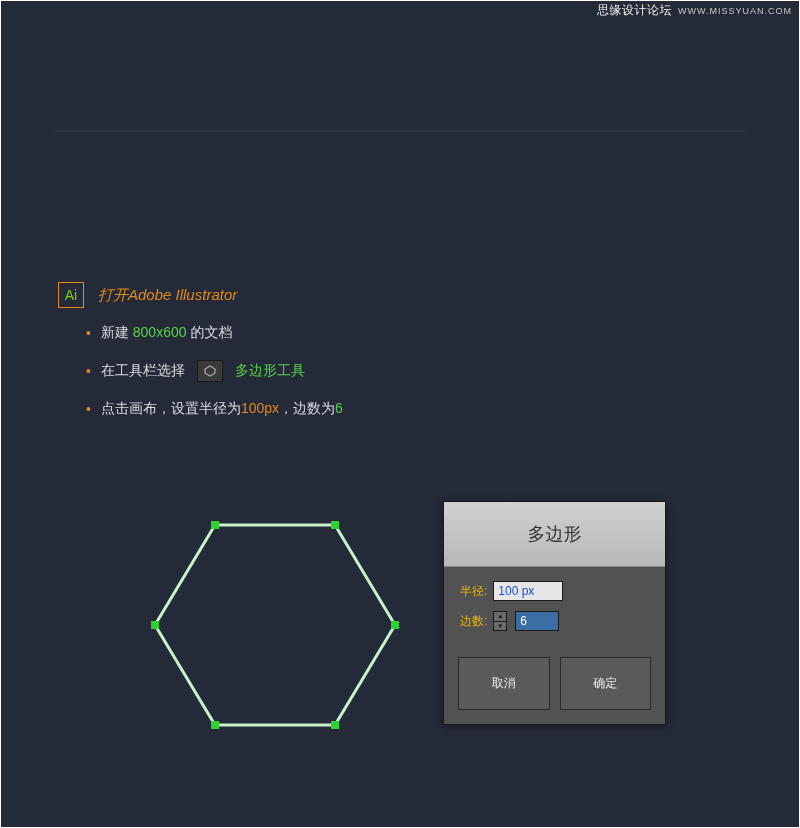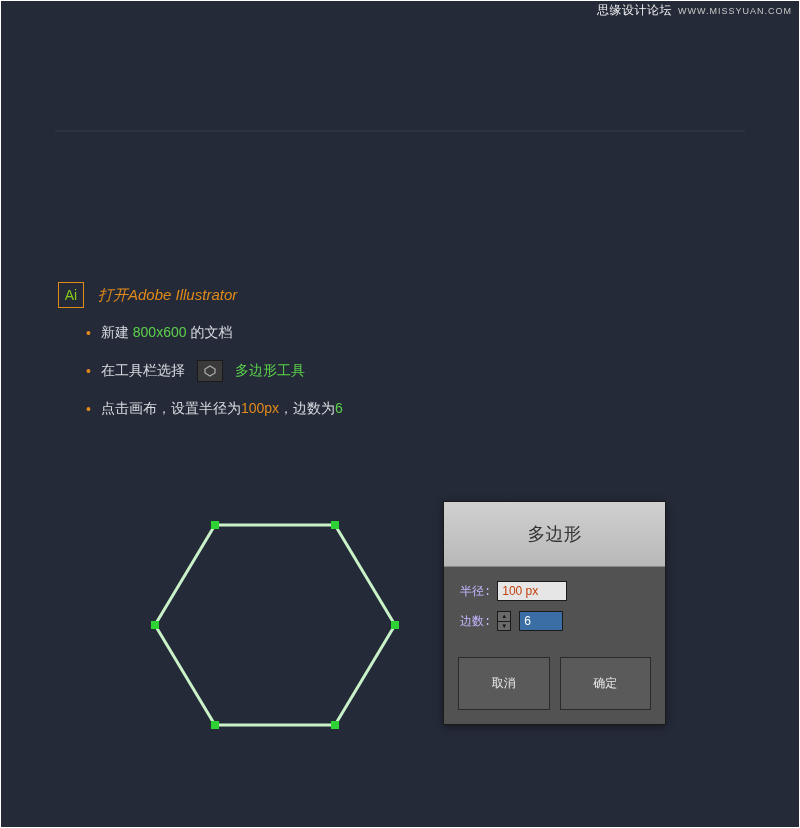--- a/index.html
+++ b/index.html
@@ -81,27 +81,27 @@
   .dialog-title {
     background: linear-gradient(#d0d0d0, #b8b8b8);
     color: #333;
     text-align: center;
     padding: 20px 0;
     border-bottom: 1px solid #888;
     font-size: 18px;
   }
   .dialog-body { padding: 14px 16px 10px; }
   .dialog-row { display: flex; align-items: center; margin-bottom: 10px; gap: 6px; }
-  .dialog-row label { color: #c4b5fd; font-size: 12px; font-family: Liberation Mono, monospace; }
+  .dialog-row label { color: #eab308; font-size: 12px; }
   .dialog-input {
     background: #e6e6e6;
     border: 1px solid #1a1a1a;
     padding: 2px 4px;
     font-size: 12px;
-    color: #c2410c;
+    color: #1d4ed8;
     flex: 0 0 auto;
   }
   .dialog-input.sel {
     background: #3a6ea5;
     color: #ffffff;
   }
   .stepper {
     width: 14px; height: 20px;
     display: flex; flex-direction: column;
     border: 1px solid #1a1a1a;

